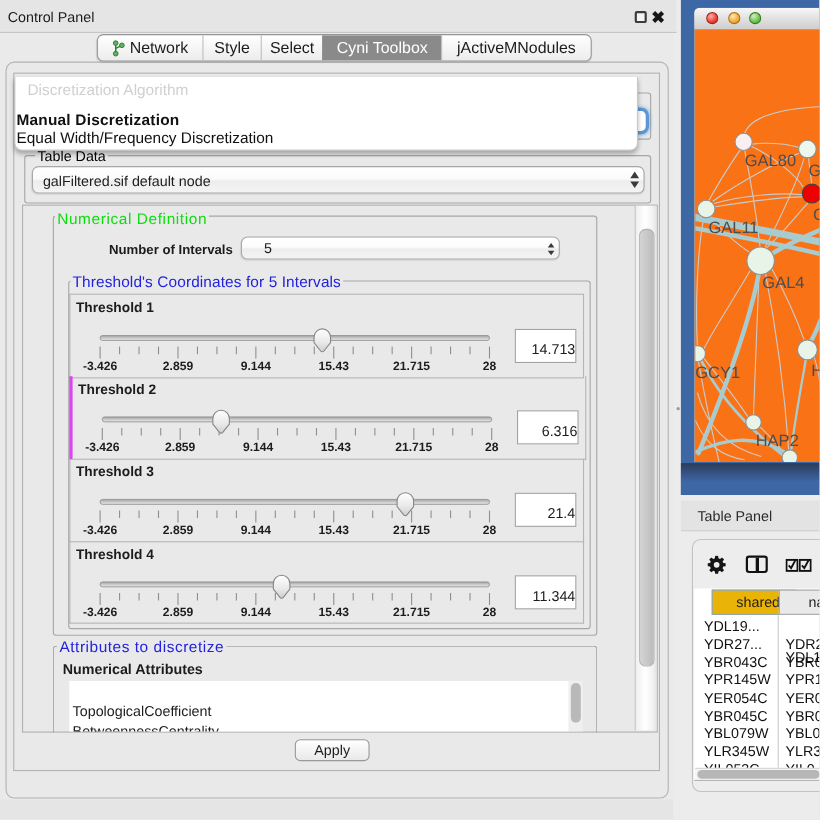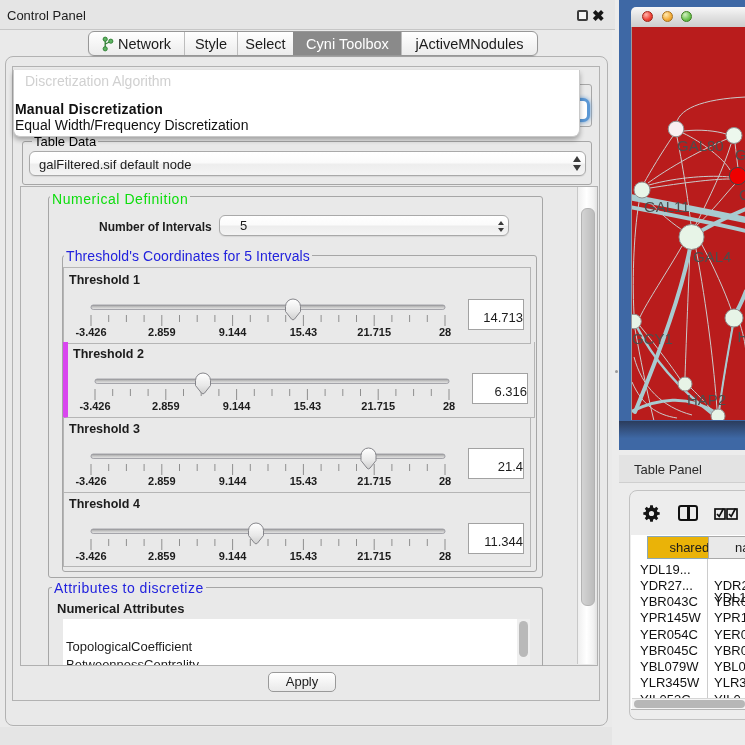--- a/index.html
+++ b/index.html
@@ -104,21 +104,21 @@
         <text x="97.8" y="40" font-size="11" font-weight="bold" fill="#1c1c1c" text-anchor="middle" font-family="Liberation Sans">2.859</text>
         <text x="168.6" y="40" font-size="11" font-weight="bold" fill="#1c1c1c" text-anchor="middle" font-family="Liberation Sans">9.144</text>
         <text x="239.4" y="40" font-size="11" font-weight="bold" fill="#1c1c1c" text-anchor="middle" font-family="Liberation Sans">15.43</text>
         <text x="310.2" y="40" font-size="11" font-weight="bold" fill="#1c1c1c" text-anchor="middle" font-family="Liberation Sans">21.715</text>
         <text x="381.0" y="40" font-size="11" font-weight="bold" fill="#1c1c1c" text-anchor="middle" font-family="Liberation Sans">28</text>
         <path d="M 221.5,10.5 a 7.5,7.5 0 0 1 15,0 l 0,5 l -6,7.6 a 2,2 0 0 1 -3,0 l -6,-7.6 z" fill="url(#thm1)" stroke="#85858a" stroke-width="1"></path>
       </svg>
 <div class="abs" style="left:404px;top:31px;width:54px;height:29px;background:#fff;border:1.5px solid #a2a2a2;"></div>
 <div class="abs t13" style="left:404px;top:42px;width:55px;text-align:right;">14.713</div>
 </div>
-<div class="abs" style="left:63px;top:342px;width:466px;height:75px;border-left:5px solid #d946ef;border-right:1px solid #b5b5b5;border-bottom:1px solid #b5b5b5;">
+<div class="abs" style="left:63px;top:342px;width:466px;height:75px;border-left:3px solid #d946ef;border-right:1px solid #b5b5b5;border-bottom:1px solid #b5b5b5;">
 <div class="abs bold" style="left:5px;top:5px;font-size:12.5px;color:#1c1c1c;">Threshold 2</div>
 <svg width="467" height="48" viewBox="0 0 467 48" style="position:absolute;left:0;top:28px;">
         <defs>
           <linearGradient id="trk2" x1="0" y1="0" x2="0" y2="1">
             <stop offset="0" stop-color="#9e9e9e"></stop>
             <stop offset="0.5" stop-color="#c9c9c9"></stop>
             <stop offset="1" stop-color="#e8e8e8"></stop>
           </linearGradient>
           <linearGradient id="thm2" x1="0" y1="0" x2="0" y2="1">
             <stop offset="0" stop-color="#ffffff"></stop>
@@ -267,21 +267,21 @@
 <div class="abs" style="left:519px;top:621px;width:9px;height:36px;border-radius:5px;background:#b9b9b9;"></div>
 <div class="abs" style="left:268px;top:672px;width:66px;height:18px;border:1px solid #999;border-radius:5px;background:linear-gradient(180deg,#ffffff,#e9e9e9);text-align:center;font-size:13px;line-height:17px;color:#1c1c1c;">Apply</div>
 <div class="abs" style="left:0;top:727px;width:612px;height:18px;background:#e5e5e5;"></div>
 <div class="abs" style="left:615px;top:370px;width:3px;height:3px;border-radius:50%;background:#9a9a9a;"></div>
 <div class="abs" style="left:619px;top:0;width:126px;height:450px;background:#3e68a5;"></div>
 <div class="abs" style="left:619px;top:421px;width:126px;height:29px;background:linear-gradient(180deg,#2b3c5c 0%,#3e68a5 60%);"></div>
 <div class="abs" style="left:631px;top:7px;width:114px;height:20px;border-radius:5px 0 0 0;background:linear-gradient(180deg,#f8f8f8 0%,#e3e3e3 45%,#cdcdcd 100%);border-bottom:1px solid #8c8c8c;"></div>
 <div class="abs" style="left:642px;top:11px;width:11px;height:11px;border-radius:50%;background:radial-gradient(circle at 35% 30%,#ffb3ab,#ee4136 60%,#c92c20);border:1px solid #9f2318;box-sizing:border-box;"></div>
 <div class="abs" style="left:661.5px;top:11px;width:11px;height:11px;border-radius:50%;background:radial-gradient(circle at 35% 30%,#ffe9b0,#f3ac38 60%,#d18c1f);border:1px solid #a8721c;box-sizing:border-box;"></div>
 <div class="abs" style="left:681px;top:11px;width:11px;height:11px;border-radius:50%;background:radial-gradient(circle at 35% 30%,#d2f0c0,#6cc350 60%,#47a32e);border:1px solid #3c7d20;box-sizing:border-box;"></div>
-<div class="abs" style="left:631px;top:27px;width:114px;height:393px;background:#b91c1c;border-left:1px solid #9a9aa0;overflow:hidden;">
+<div class="abs" style="left:631px;top:27px;width:114px;height:393px;background:#f97316;border-left:1px solid #9a9aa0;overflow:hidden;">
 <svg width="114" height="393" viewBox="0 0 114 393" style="position:absolute;left:0;top:0;">
 <g fill="none" stroke="#cbcbcb" stroke-width="1">
 <path d="M 44,100 C 44,82 70,72 114,70"></path>
 <path d="M 41,109 C 30,125 18,145 12,156"></path>
 <path d="M 45,110 C 52,145 57,180 59,198"></path>
 <path d="M 51,106 C 70,115 92,132 98,143"></path>
 <path d="M 52,104 C 68,102 85,104 94,107"></path>
 <path d="M 17,158 C 45,150 80,148 98,150"></path>
 <path d="M 18,161 C 50,156 80,152 98,152"></path>
 <path d="M 16,156 C 45,135 80,118 95,112"></path>

